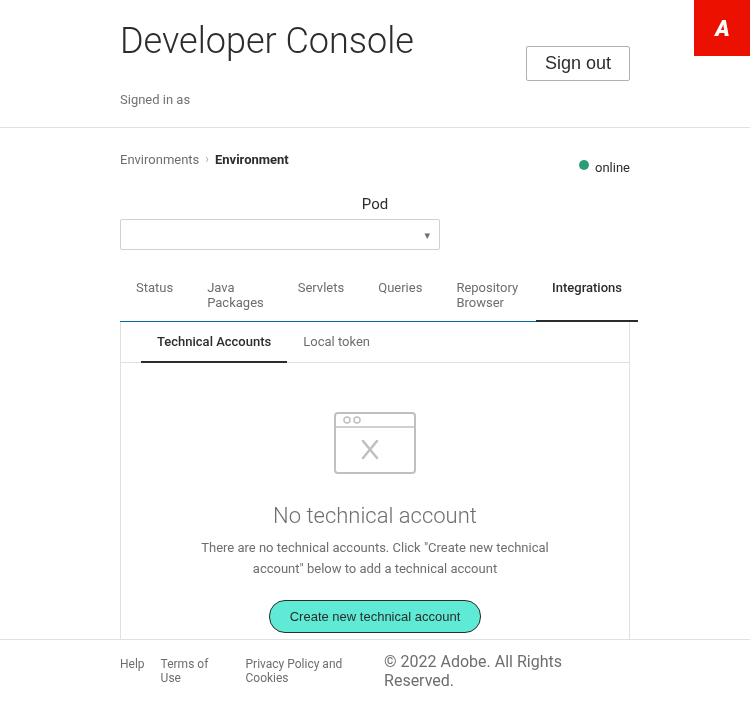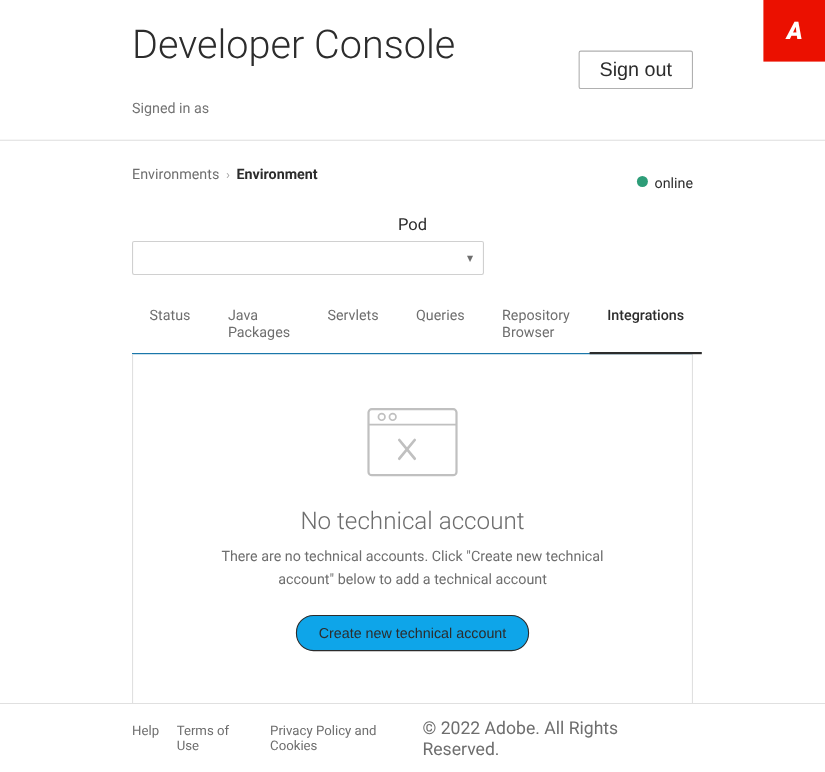--- a/index.html
+++ b/index.html
@@ -229,21 +229,21 @@
     .empty-description {
       font-size: 13px;
       color: #6e6e6e;
       text-align: center;
       line-height: 1.6;
       max-width: 380px;
       margin-bottom: 20px;
     }
     .create-btn {
       border: 1px solid #2c2c2c;
-      background: #0ea5e9;
+      background: #5eead4;
       color: #2c2c2c;
       padding: 8px 20px;
       font-size: 13px;
       cursor: pointer;
       border-radius: 16px;
     }
 
     
     .aem-admin-section {
       border: 1px solid #e0e0e0;
@@ -339,20 +339,24 @@
     <span class="nav-tab">Status</span>
     <span class="nav-tab">Java Packages</span>
     <span class="nav-tab">Servlets</span>
     <span class="nav-tab">Queries</span>
     <span class="nav-tab">Repository Browser</span>
     <span class="nav-tab active">Integrations</span>
   </div>
 
   <div class="content-area">
 
+    <div class="sub-tabs">
+      <span class="sub-tab active">Technical Accounts</span>
+      <span class="sub-tab">Local token</span>
+    </div>
 
     <div class="empty-state">
 
       <svg class="empty-icon" viewBox="0 0 100 80" fill="none" xmlns="http://www.w3.org/2000/svg">
 
         <rect x="10" y="10" width="80" height="60" rx="3" stroke="#c0c0c0" stroke-width="2" fill="white"></rect>
 
         <line x1="10" y1="24" x2="90" y2="24" stroke="#c0c0c0" stroke-width="1.5"></line>
 
         <circle cx="22" cy="17" r="3" fill="none" stroke="#c0c0c0" stroke-width="1.5"></circle>

